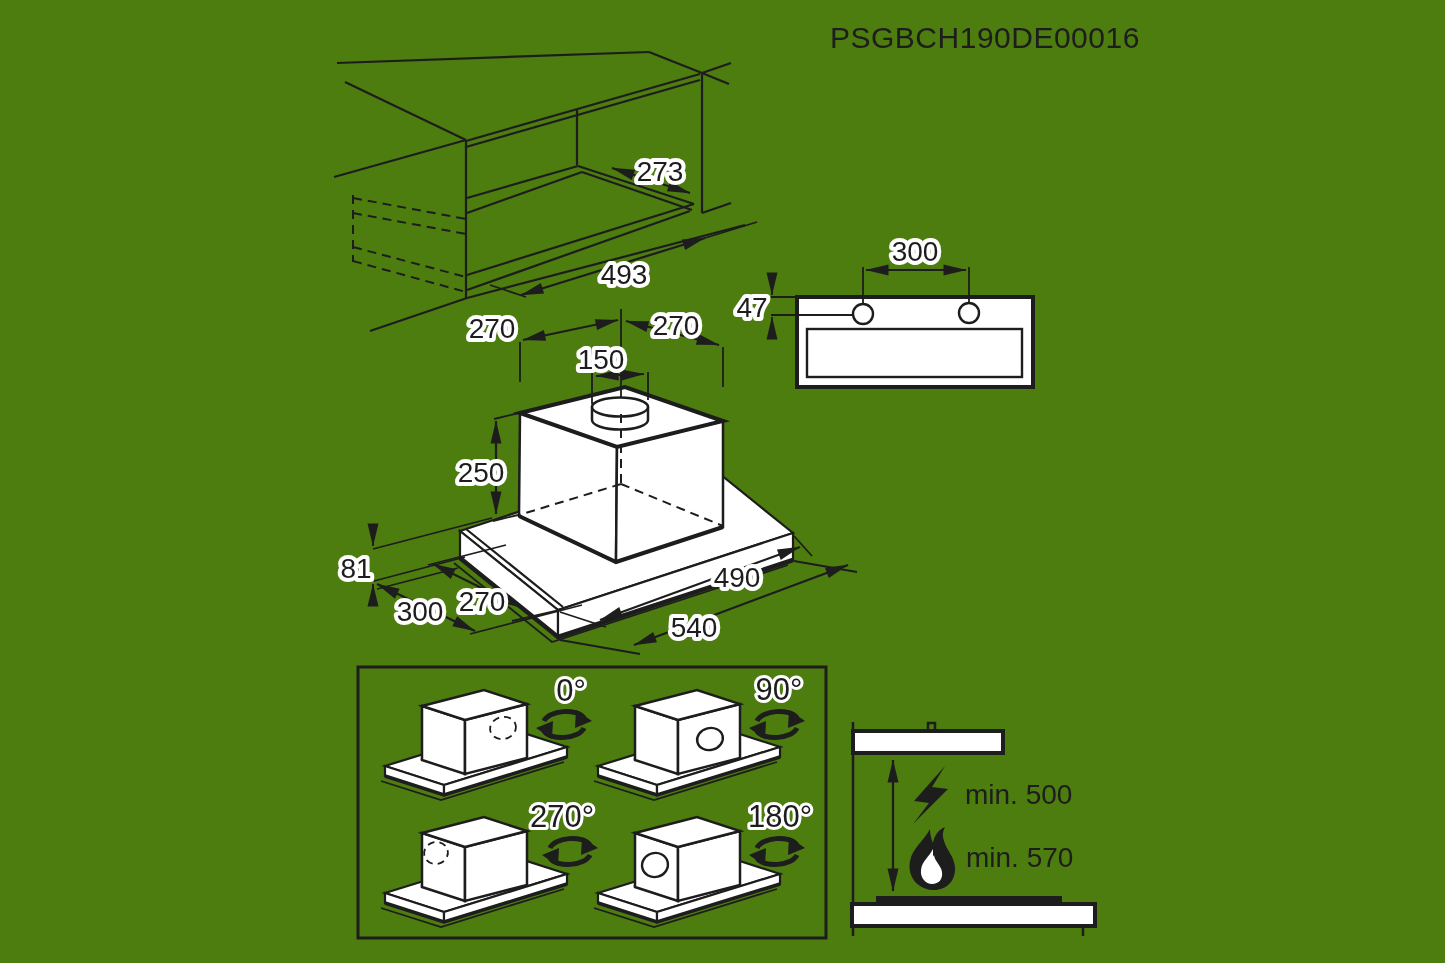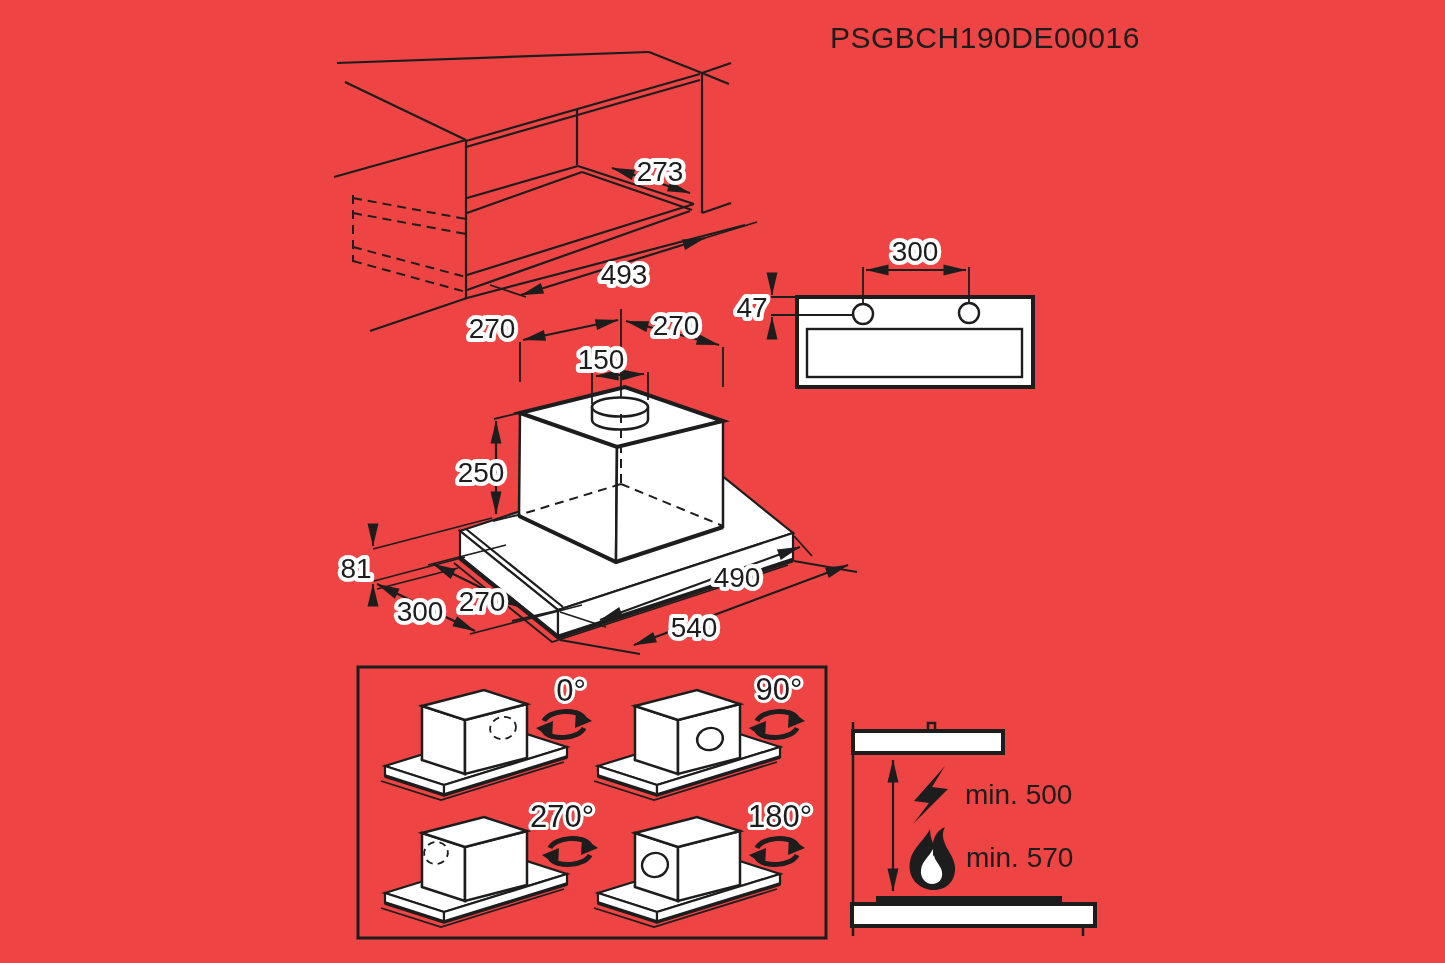--- a/index.html
+++ b/index.html
@@ -1,16 +1,16 @@
 <!DOCTYPE html>
 <html><head>
 <meta charset="utf-8">
 <style>
   html,body{margin:0;padding:0;background:#ffffff;}
-  .stage{position:relative;width:1445px;height:963px;background:#ef4444;overflow:hidden;}
+  .stage{position:relative;width:1445px;height:963px;background:#4d7c0f;overflow:hidden;}
   svg{display:block;}
   text{font-family:"Liberation Sans","DejaVu Sans",sans-serif;fill:#1d1d1d;}
   .dim{font-size:28px;text-anchor:middle;paint-order:stroke;stroke:#fff;stroke-width:8px;stroke-linejoin:round;}
   .ang{font-size:31px;text-anchor:middle;paint-order:stroke;stroke:#fff;stroke-width:6px;stroke-linejoin:round;}
   .min{font-size:28px;text-anchor:start;}
   .title{font-size:30px;text-anchor:start;letter-spacing:0.5px;}
   .ln{stroke:#1d1d1d;stroke-width:2.2;fill:none;}
   .thin{stroke:#1d1d1d;stroke-width:1.8;fill:none;}
   .med{stroke:#1d1d1d;stroke-width:2.5;fill:none;}
   .thick{stroke:#1d1d1d;stroke-width:4;fill:none;}

